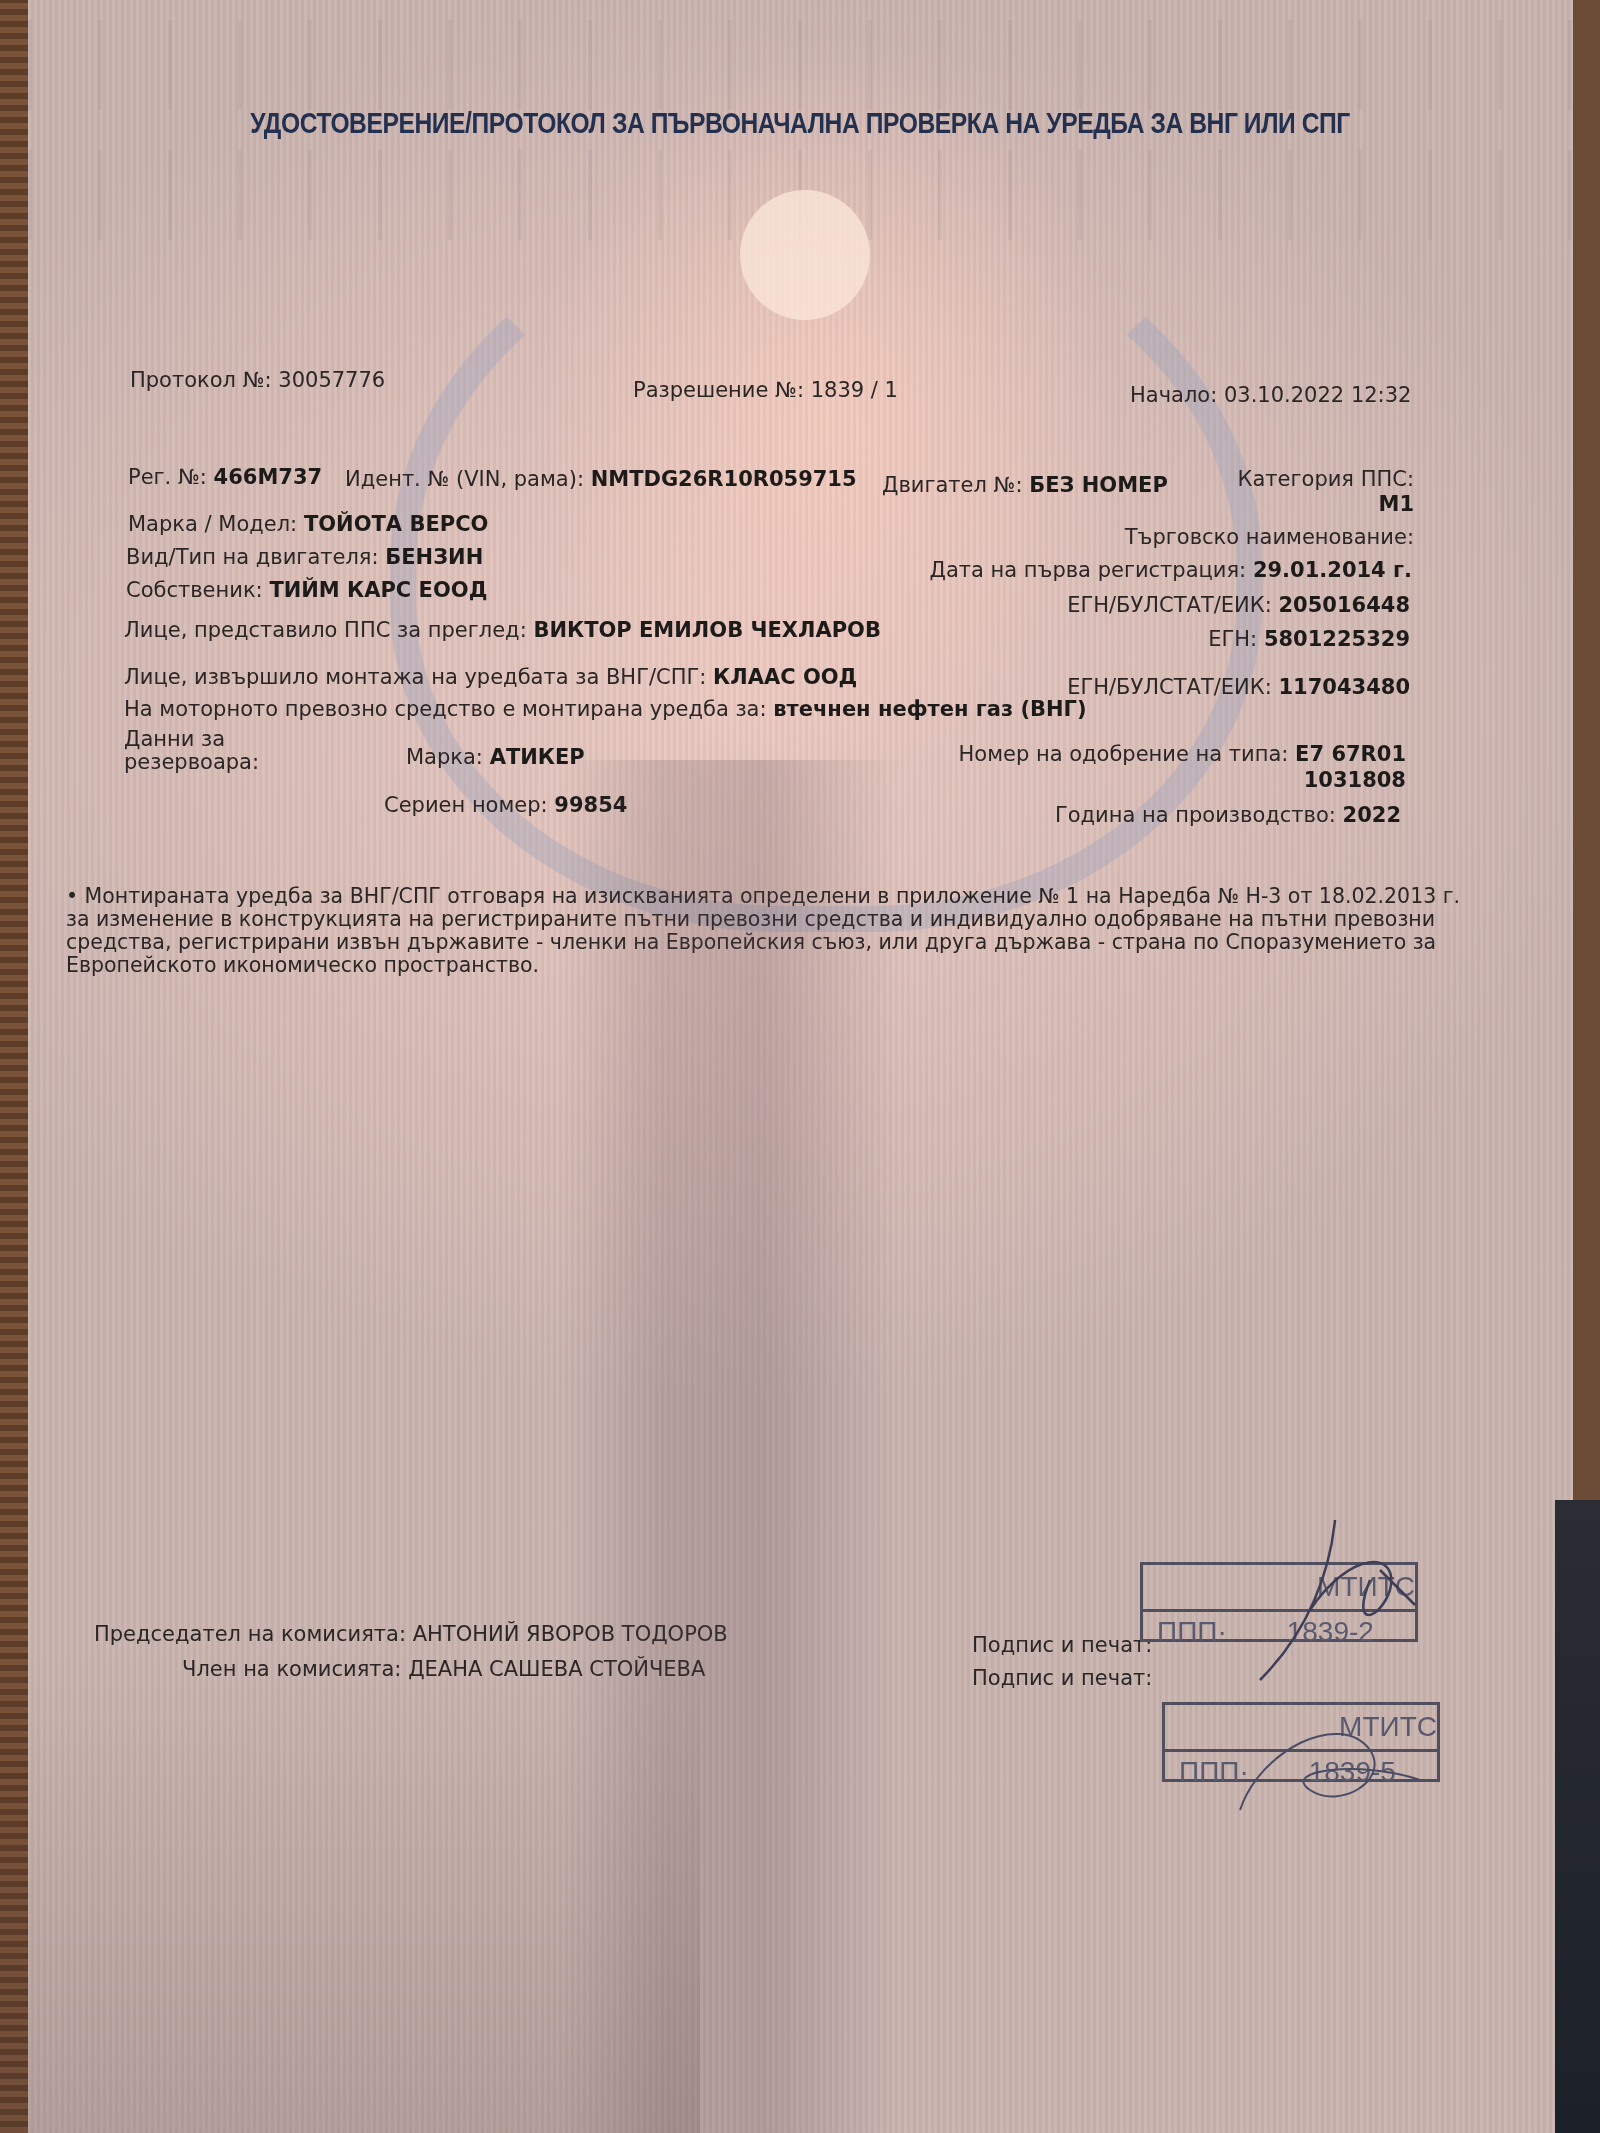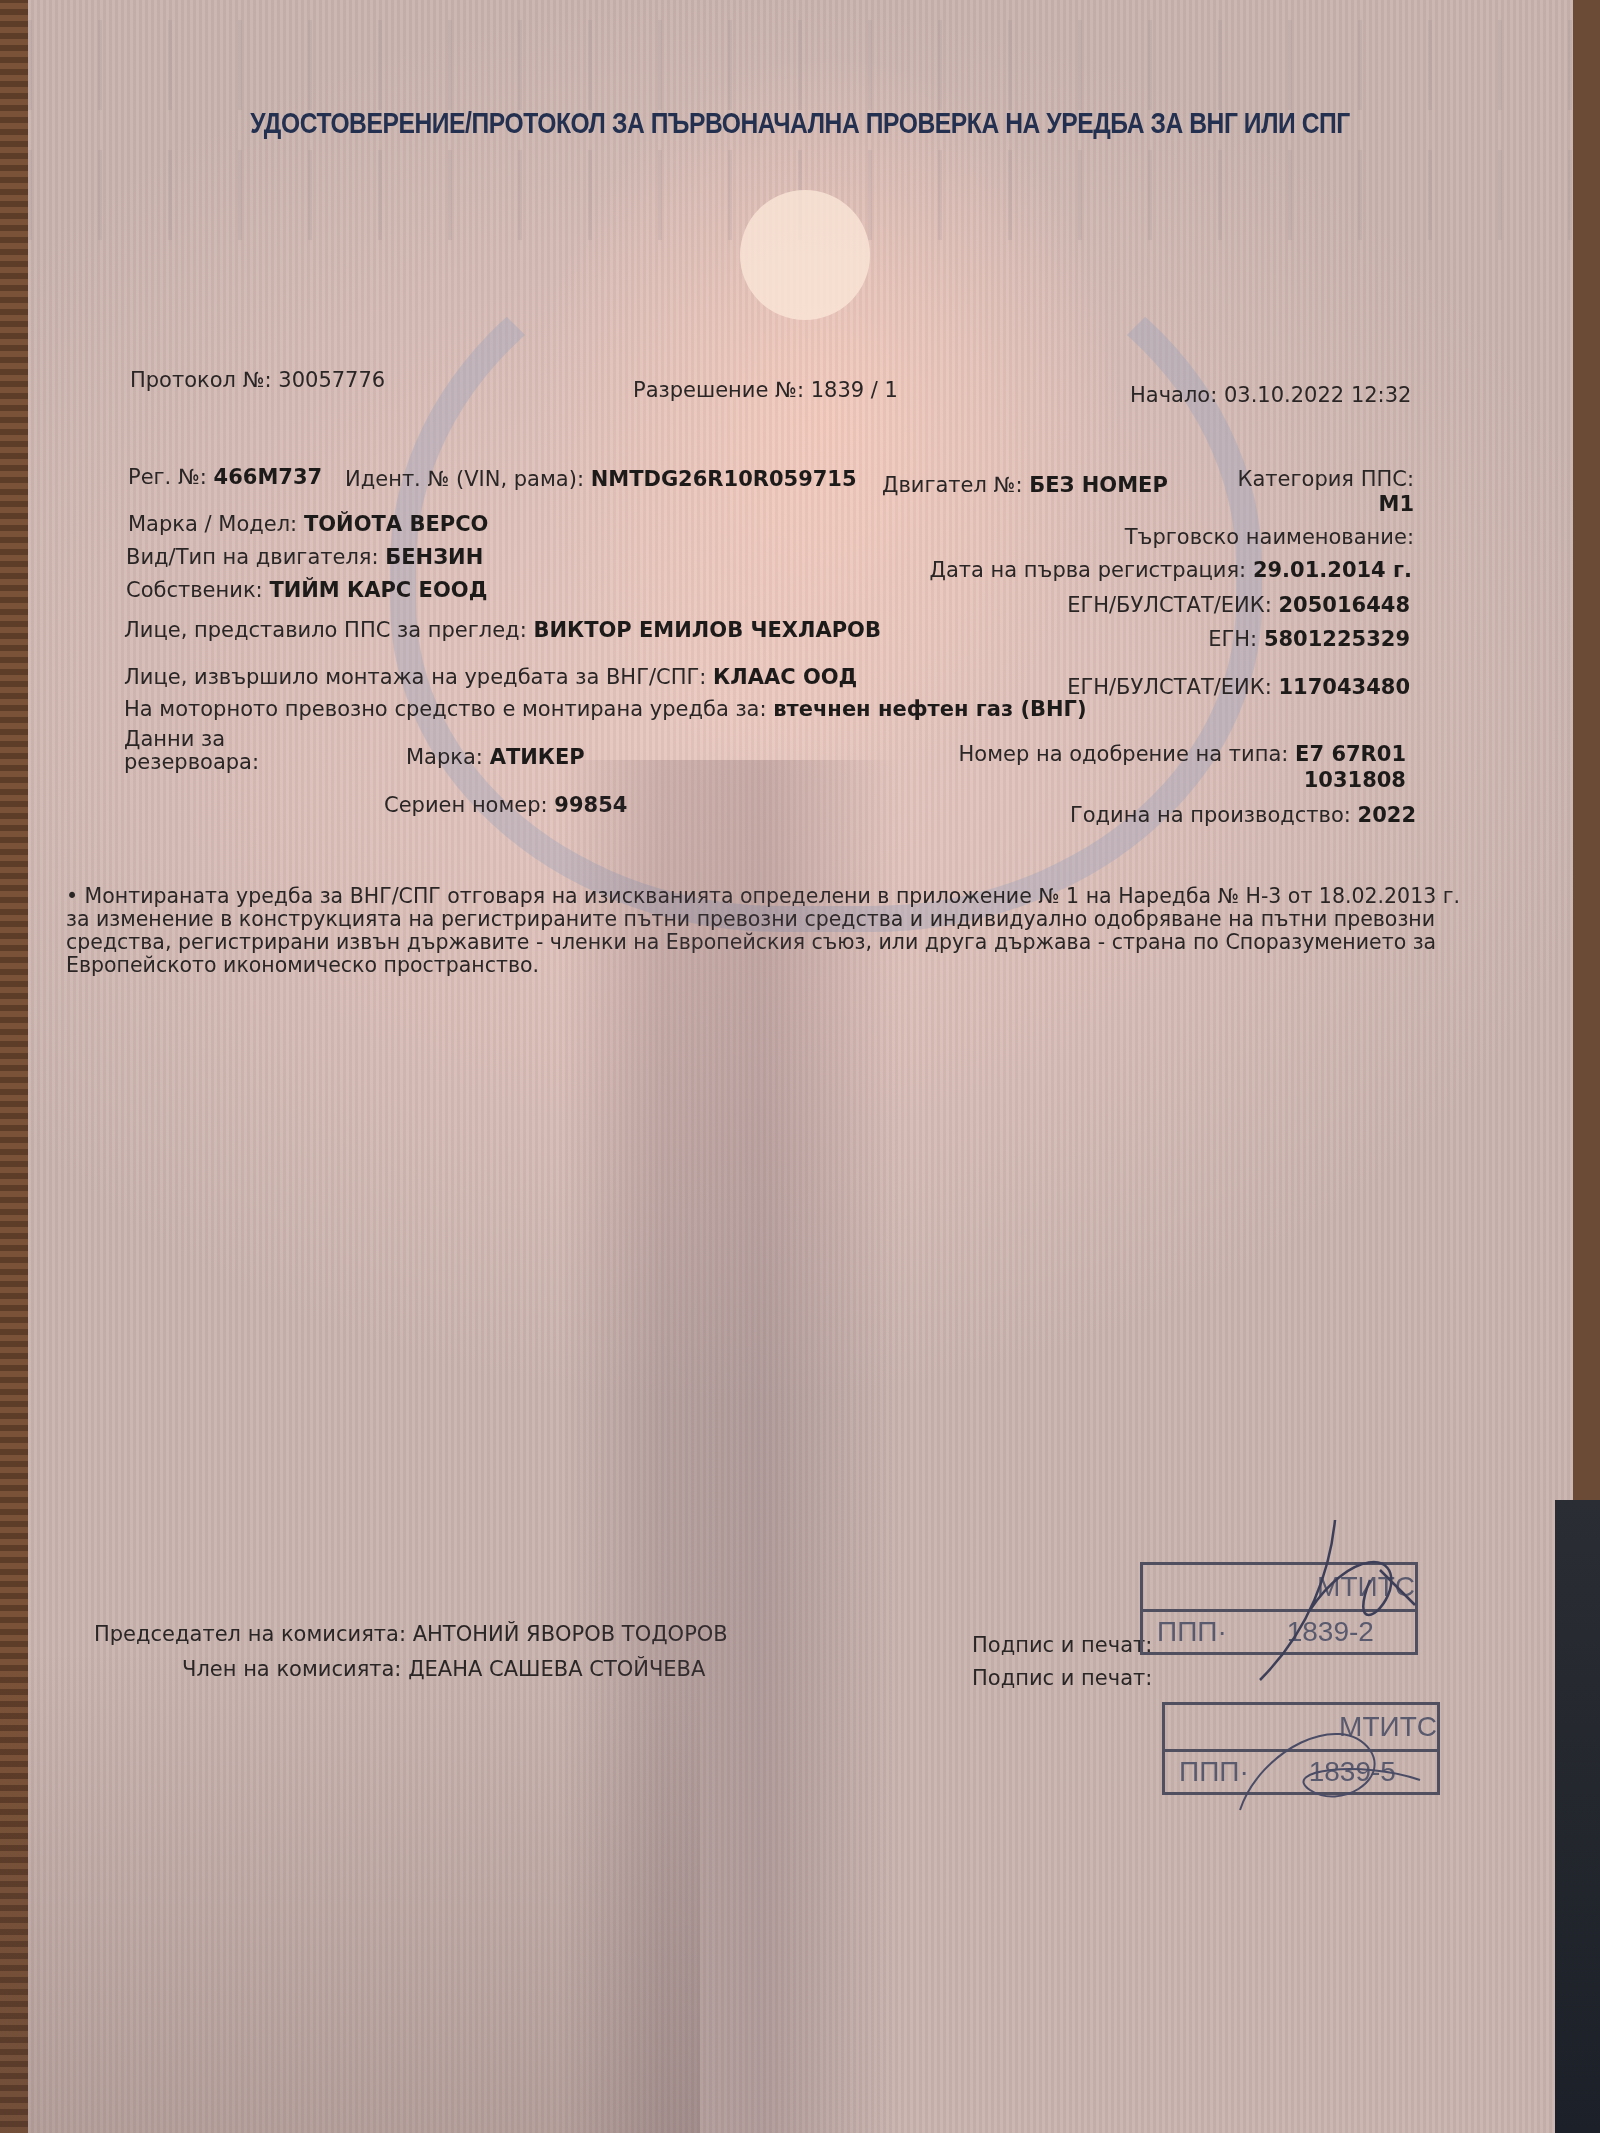--- a/index.html
+++ b/index.html
@@ -59,21 +59,21 @@
   .r { text-align: right; }
   .note {
     position: absolute; left: 66px; top: 885px; width: 1395px;
     font-size: 20.5px; line-height: 23px; color: #2a2626;
   }
   .stamp {
     position: absolute; border: 3px solid #4f4f60; color: #5a5a6e;
     font-family: "Liberation Sans", sans-serif; background: rgba(0,0,0,0);
   }
   .stamp .top { height: 44px; border-bottom: 3px solid #4f4f60; text-align: right; font-size: 28px; line-height: 44px; }
-  .stamp .bot { height: 40px; font-size: 28px; line-height: 40px; padding-left: 14px; }
+  .stamp .bot { height: 27px; font-size: 28px; line-height: 40px; padding-left: 14px; }
   .stamp .bot span { margin-left: 60px; }
   .sig { position: absolute; pointer-events: none; }
 </style>
 </head>
 <body>
 
 <div class="bg-left"></div>
 <div class="paper"></div>
 <div class="guilloche-band" style="top:20px"></div>
 <div class="guilloche-band" style="top:150px"></div>
@@ -166,21 +166,21 @@
 </div>
 <div class="txt" style="left:384px; top:793px;">
   <span>Сериен номер:</span>
   <b>99854</b>
 </div>
 <div class="txt r" style="right:194px; top:742px;">
   <span>Номер на одобрение на типа:</span>
   <b>E7 67R01</b>
 </div>
 <div class="txt r" style="right:194px; top:768px;"><b>1031808</b></div>
-<div class="txt r" style="right:184px; top:803px;margin-left:28px;">
+<div class="txt r" style="right:199px; top:803px;margin-left:28px;">
   <span>Година на производство:</span>
   <b>2022</b>
 </div>
 
 <div class="note">• Монтираната уредба за ВНГ/СПГ отговаря на изискванията определени в приложение № 1 на Наредба № Н-3 от 18.02.2013 г. за изменение в конструкцията на регистрираните пътни превозни средства и индивидуално одобряване на пътни превозни средства, регистрирани извън държавите - членки на Европейския съюз, или друга държава - страна по Споразумението за Европейското икономическо пространство.</div>
 
 <div class="txt" style="left:94px; top:1622px;">
   <span>Председател на комисията:</span>
   <span>АНТОНИЙ ЯВОРОВ ТОДОРОВ</span>
 </div>

